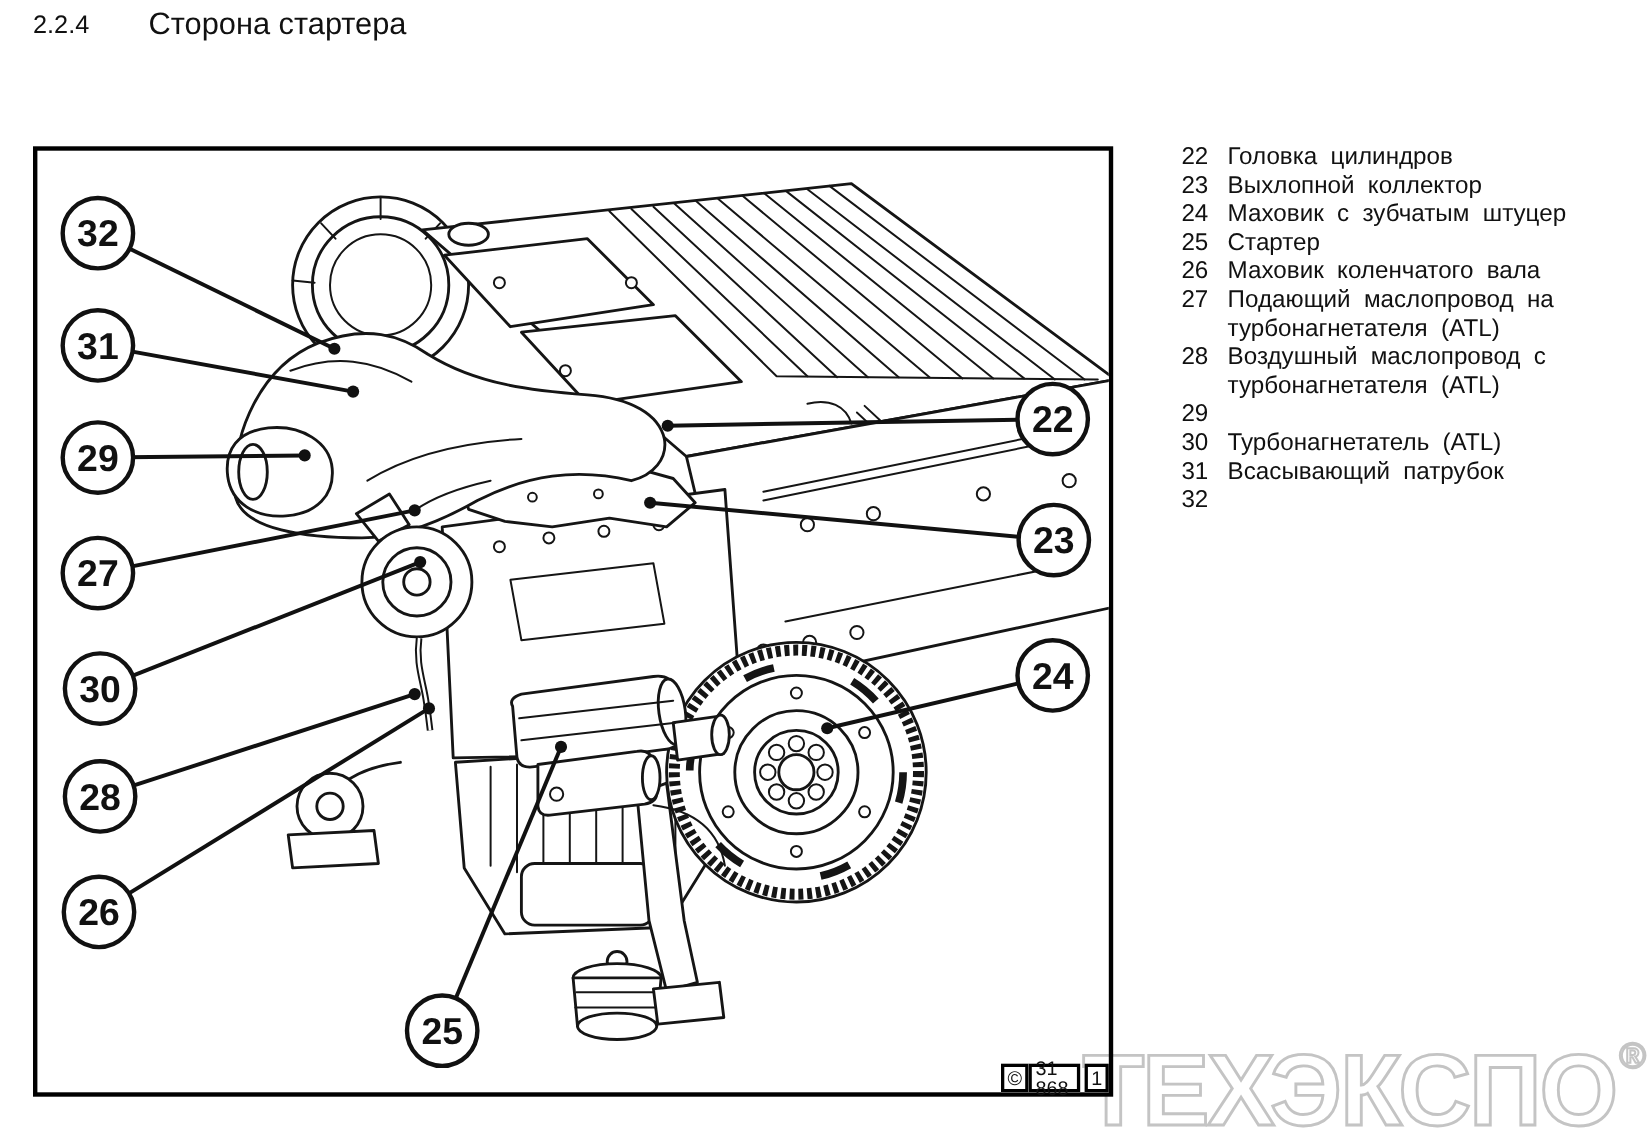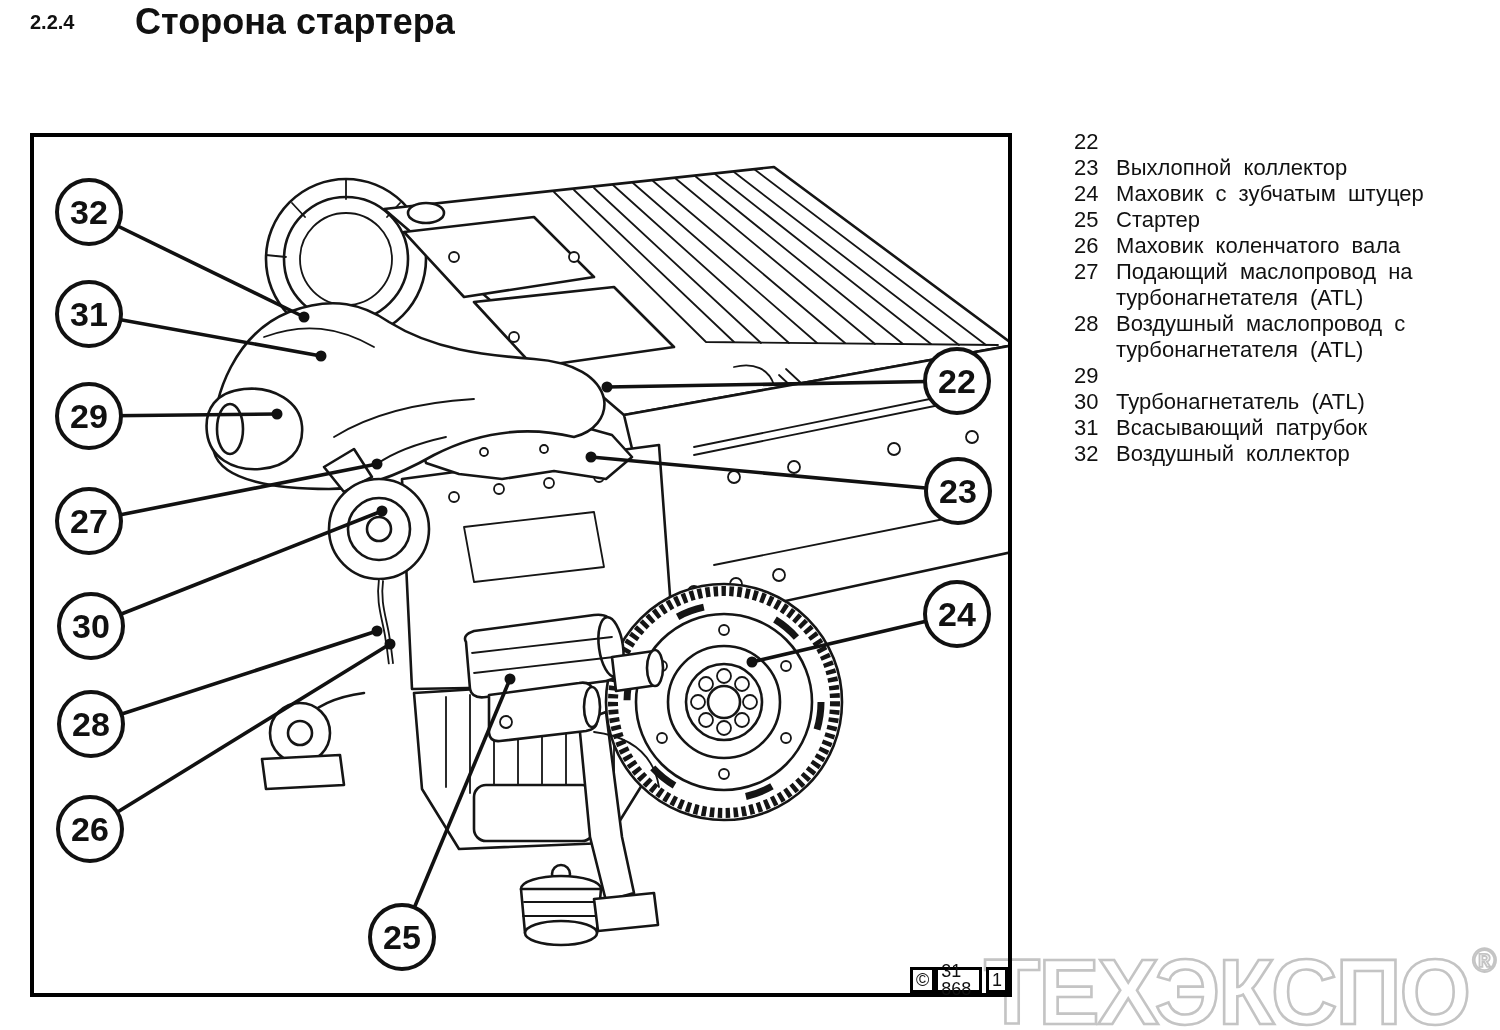--- a/index.html
+++ b/index.html
@@ -4,22 +4,22 @@
 <style>
   html,body{margin:0;padding:0;}
   body{
     width:1500px;height:1030px;position:relative;overflow:hidden;
     background:#ffffff;color:#111;
     font-family:"Liberation Sans",sans-serif;
     -webkit-font-smoothing:antialiased;
   }
   
   .header{position:absolute;left:30px;top:6px;display:flex;z-index:3;}
-  .header .sec{font-weight:bold;font-size:20px;line-height:32px;width:105px;}
-  .header .titles{font-weight:bold;font-size:36px;line-height:32px;}
+  .header .sec{font-weight:normal;font-size:23px;line-height:32px;width:105px;}
+  .header .titles{font-weight:normal;font-size:28px;line-height:32px;}
   
   .frame{
     position:absolute;left:30px;top:133px;width:982px;height:864px;
     border:4px solid #000;box-sizing:border-box;background:transparent;z-index:2;
   }
   .frame svg{position:absolute;left:0;top:0;}
   
   .stamp{
     position:absolute;left:876px;bottom:0px;display:flex;align-items:flex-end;z-index:4;
   }
@@ -61,20 +61,21 @@
 <div class="header">
   <div class="sec">2.2.4</div>
   <div class="titles">
     <div>Сторона стартера</div>
   </div>
 </div>
 
 <div class="legend">
   <div class="item">
       <span class="num">22</span>
+      <span class="lbl">Головка цилиндров</span>
     </div>
   <div class="item">
       <span class="num">23</span>
       <span class="lbl">Выхлопной коллектор</span>
     </div>
   <div class="item">
       <span class="num">24</span>
       <span class="lbl">Маховик с зубчатым штуцер</span>
     </div>
   <div class="item">
@@ -99,21 +100,20 @@
   <div class="item">
       <span class="num">30</span>
       <span class="lbl">Турбонагнетатель (ATL)</span>
     </div>
   <div class="item">
       <span class="num">31</span>
       <span class="lbl">Всасывающий патрубок</span>
     </div>
   <div class="item">
       <span class="num">32</span>
-      <span class="lbl">Воздушный коллектор</span>
     </div>
 </div>
 
 <div class="frame">
   <svg width="974" height="856" viewBox="0 0 974 856">
 
     <g>
 
       <g>
         <circle class="art nofill" cx="312" cy="122" r="80"></circle>

